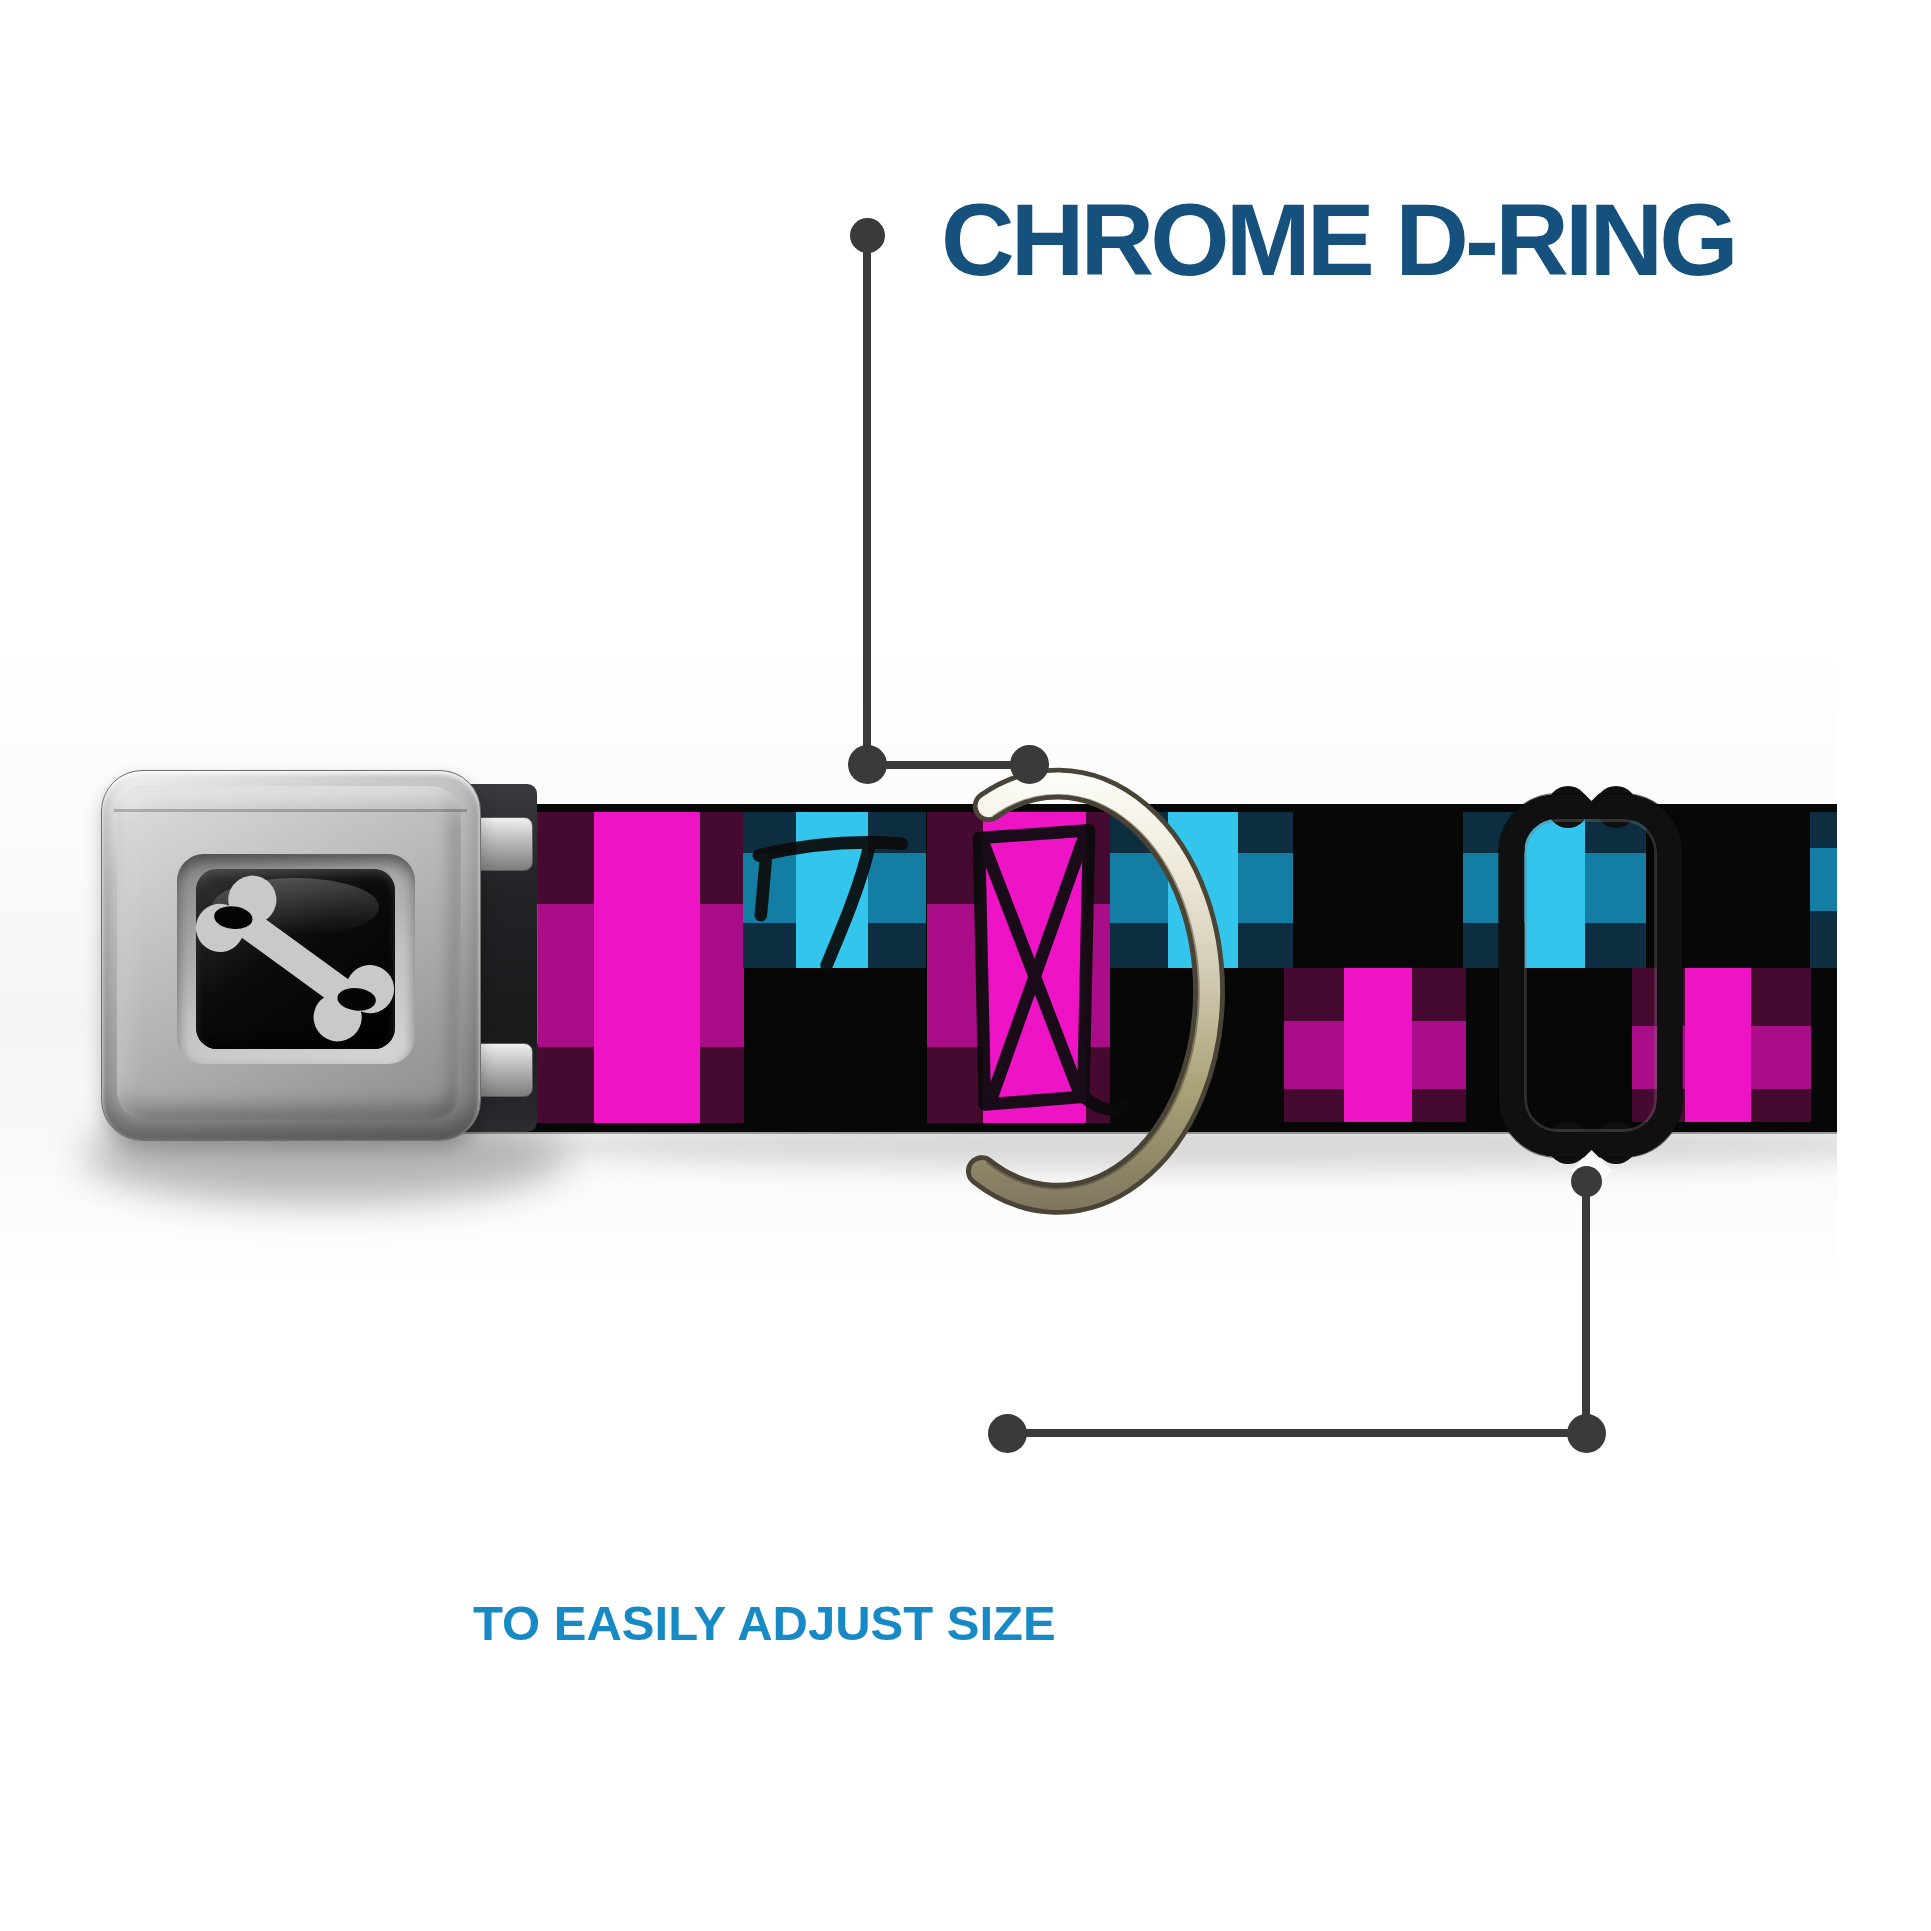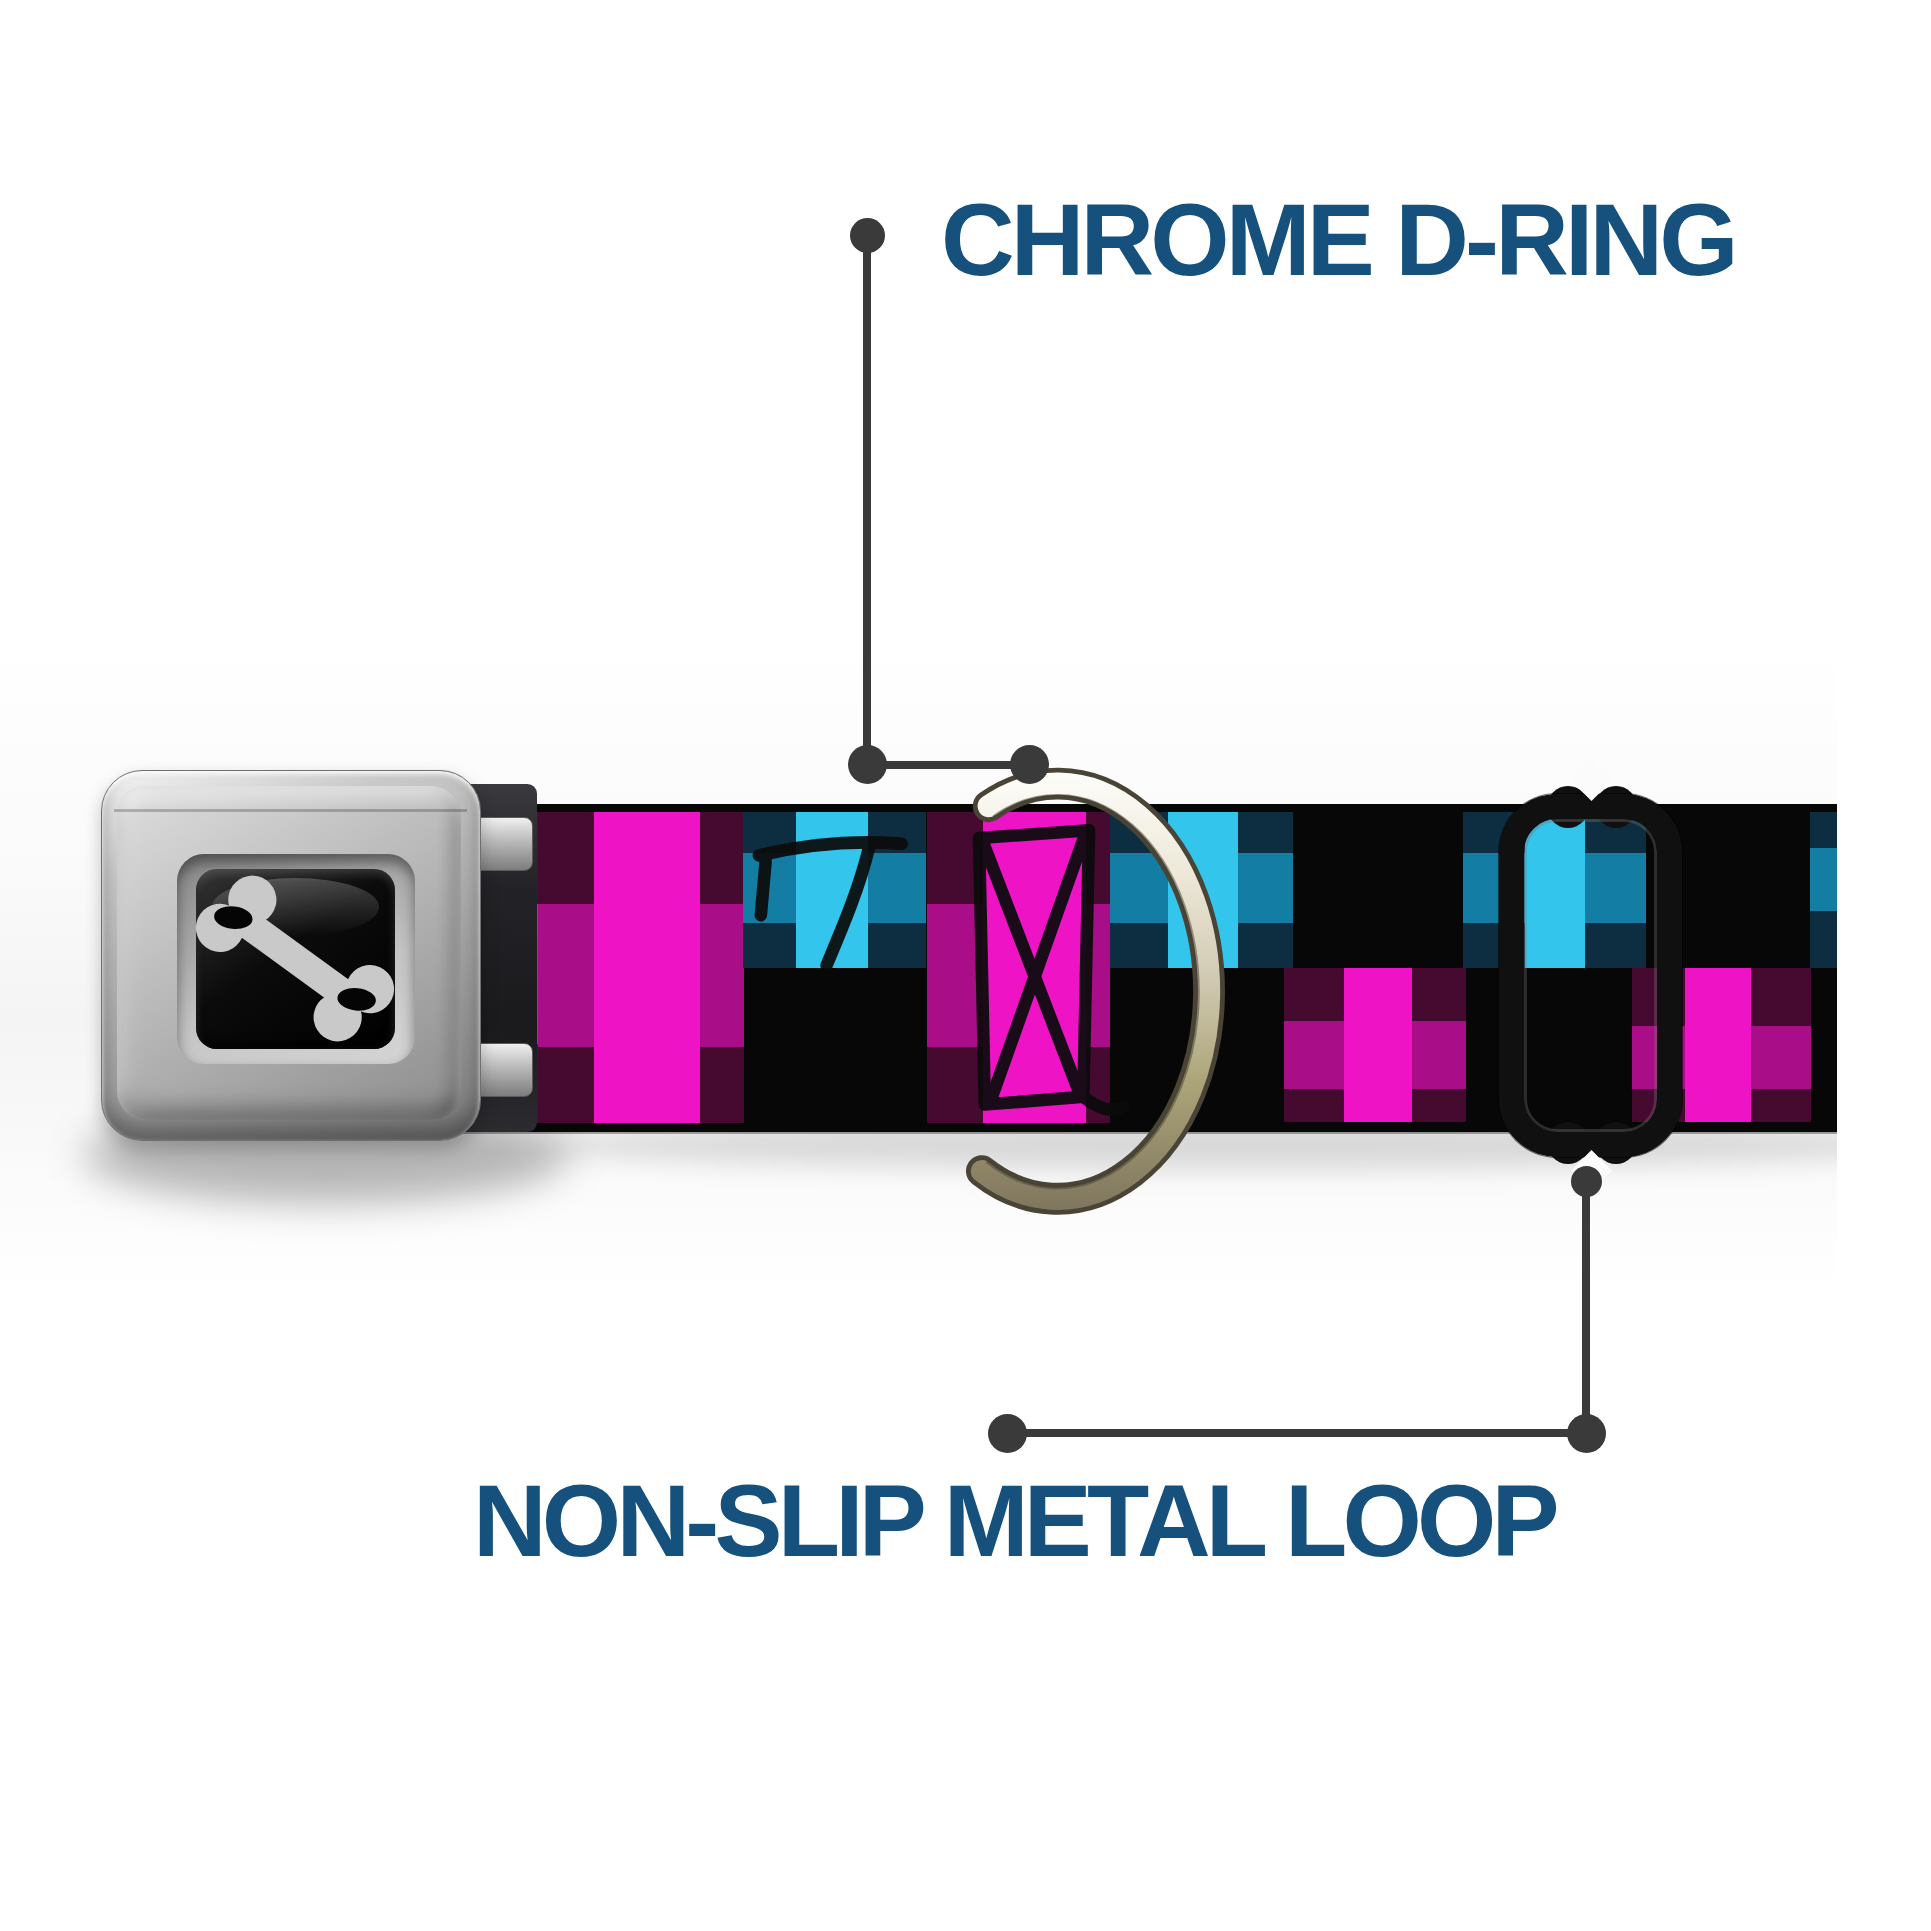--- a/index.html
+++ b/index.html
@@ -152,16 +152,16 @@
   <div class="abs dot" style="left:1010px;top:745px;width:39px;height:39px;"></div>
 
   <div class="abs cline" style="left:1582px;top:1182px;width:7.7px;height:251px;"></div>
   <div class="abs cline" style="left:1007px;top:1429px;width:581px;height:7.7px;"></div>
   <div class="abs dot" style="left:1571px;top:1166px;width:31px;height:31px;"></div>
   <div class="abs dot" style="left:1567px;top:1414px;width:39px;height:39px;"></div>
   <div class="abs dot" style="left:988px;top:1414px;width:39px;height:39px;"></div>
 
   <div class="abs title" id="dring-title" style="left:941px;top:189px;">CHROME D-RING</div>
 
-  <div class="abs title" id="loop-title" style="left:473px;top:1470px;">NON-SLIP METAL LOOP</div>
+  <div class="abs subtitle" id="loop-subtitle" style="left:473px;top:1599px;">TO EASILY ADJUST SIZE</div>
 
 </div>
 
 
 </body></html>

